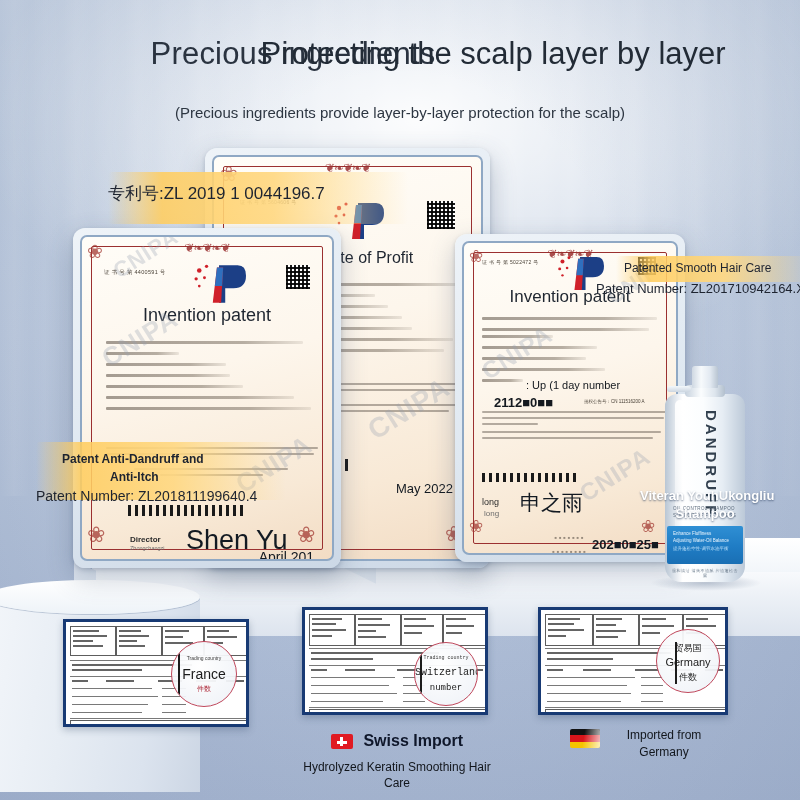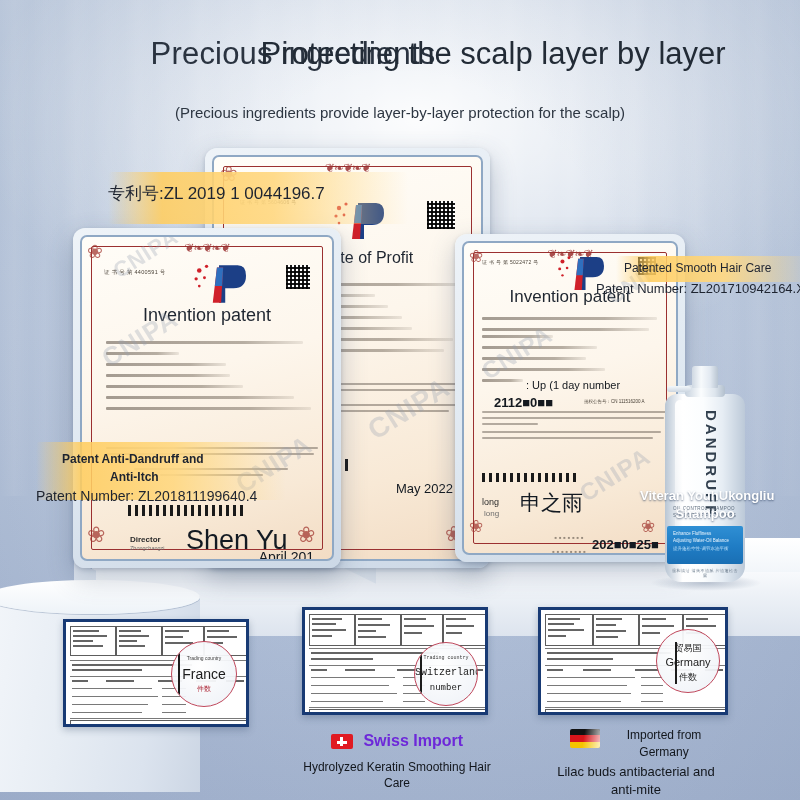--- a/index.html
+++ b/index.html
@@ -569,21 +569,21 @@
 
     <div class="icircle" style="left:112px;top:35px;width:62px;height:62px;font-family:Liberation Mono, monospace;">
       <div class="vbar" style="left:5px;top:10px;height:44px;"></div>
       <div class="cc1" style="top:12px;">Trading country</div>
       <div class="cc2" style="top:24px;font-size:10px;">Switzerland</div>
       <div class="cc3" style="top:40px;font-size:9px;color:#1b1b1b;">number</div>
     </div>
 
     <div style="position:absolute;left:0;top:124px;width:100%;text-align:center;">
       <span class="flag-ch" style="position:relative;display:inline-block;top:3px;margin-right:6px;"></span>
-      <span style="font-size:16px;font-weight:bold;color:#6d28d9;">Swiss Import</span>
+      <span style="font-size:16px;font-weight:bold;color:#0f172a;">Swiss Import</span>
     </div>
     <div class="icap2" style="top:152px;font-size:12px;white-space:pre-line;">Hydrolyzed Keratin Smoothing Hair Care</div>
   </div>
 
   <div class="icard" style="left:538px;top:607px;width:196px;height:188px;">
     <div class="idoc" style="width:190px;height:108px;">
       <div class="dbox" style="left:4px;top:4px;width:46px;height:30px;"></div>
       <div class="dbox" style="left:52px;top:4px;width:44px;height:30px;"></div>
       <div class="dbox" style="left:98px;top:4px;width:42px;height:30px;"></div>
       <div class="dbox" style="left:142px;top:4px;width:44px;height:30px;"></div>
@@ -625,17 +625,15 @@
     <div class="icircle" style="left:118px;top:22px;width:62px;height:62px;">
       <div class="vbar" style="left:18px;top:12px;height:42px;"></div>
       <div class="cc1" style="top:12px;font-size:9px;color:#1b1b1b;">贸易国</div>
       <div class="cc2" style="top:26px;font-size:11px;">Germany</div>
       <div class="cc3" style="top:41px;font-size:9px;color:#1b1b1b;">件数</div>
     </div>
 
     <span class="flag-de" style="left:32px;top:122px;"></span>
     <div style="position:absolute;left:56px;top:120px;width:140px;text-align:center;font-size:12px;color:#12161c;white-space:pre-line;line-height:1.4;">Imported from
 Germany</div>
-    <div class="icap2" style="top:156px;white-space:pre-line;">Lilac buds antibacterial and
-anti-mite</div>
   </div>
 
 </div>
 
 </body></html>

